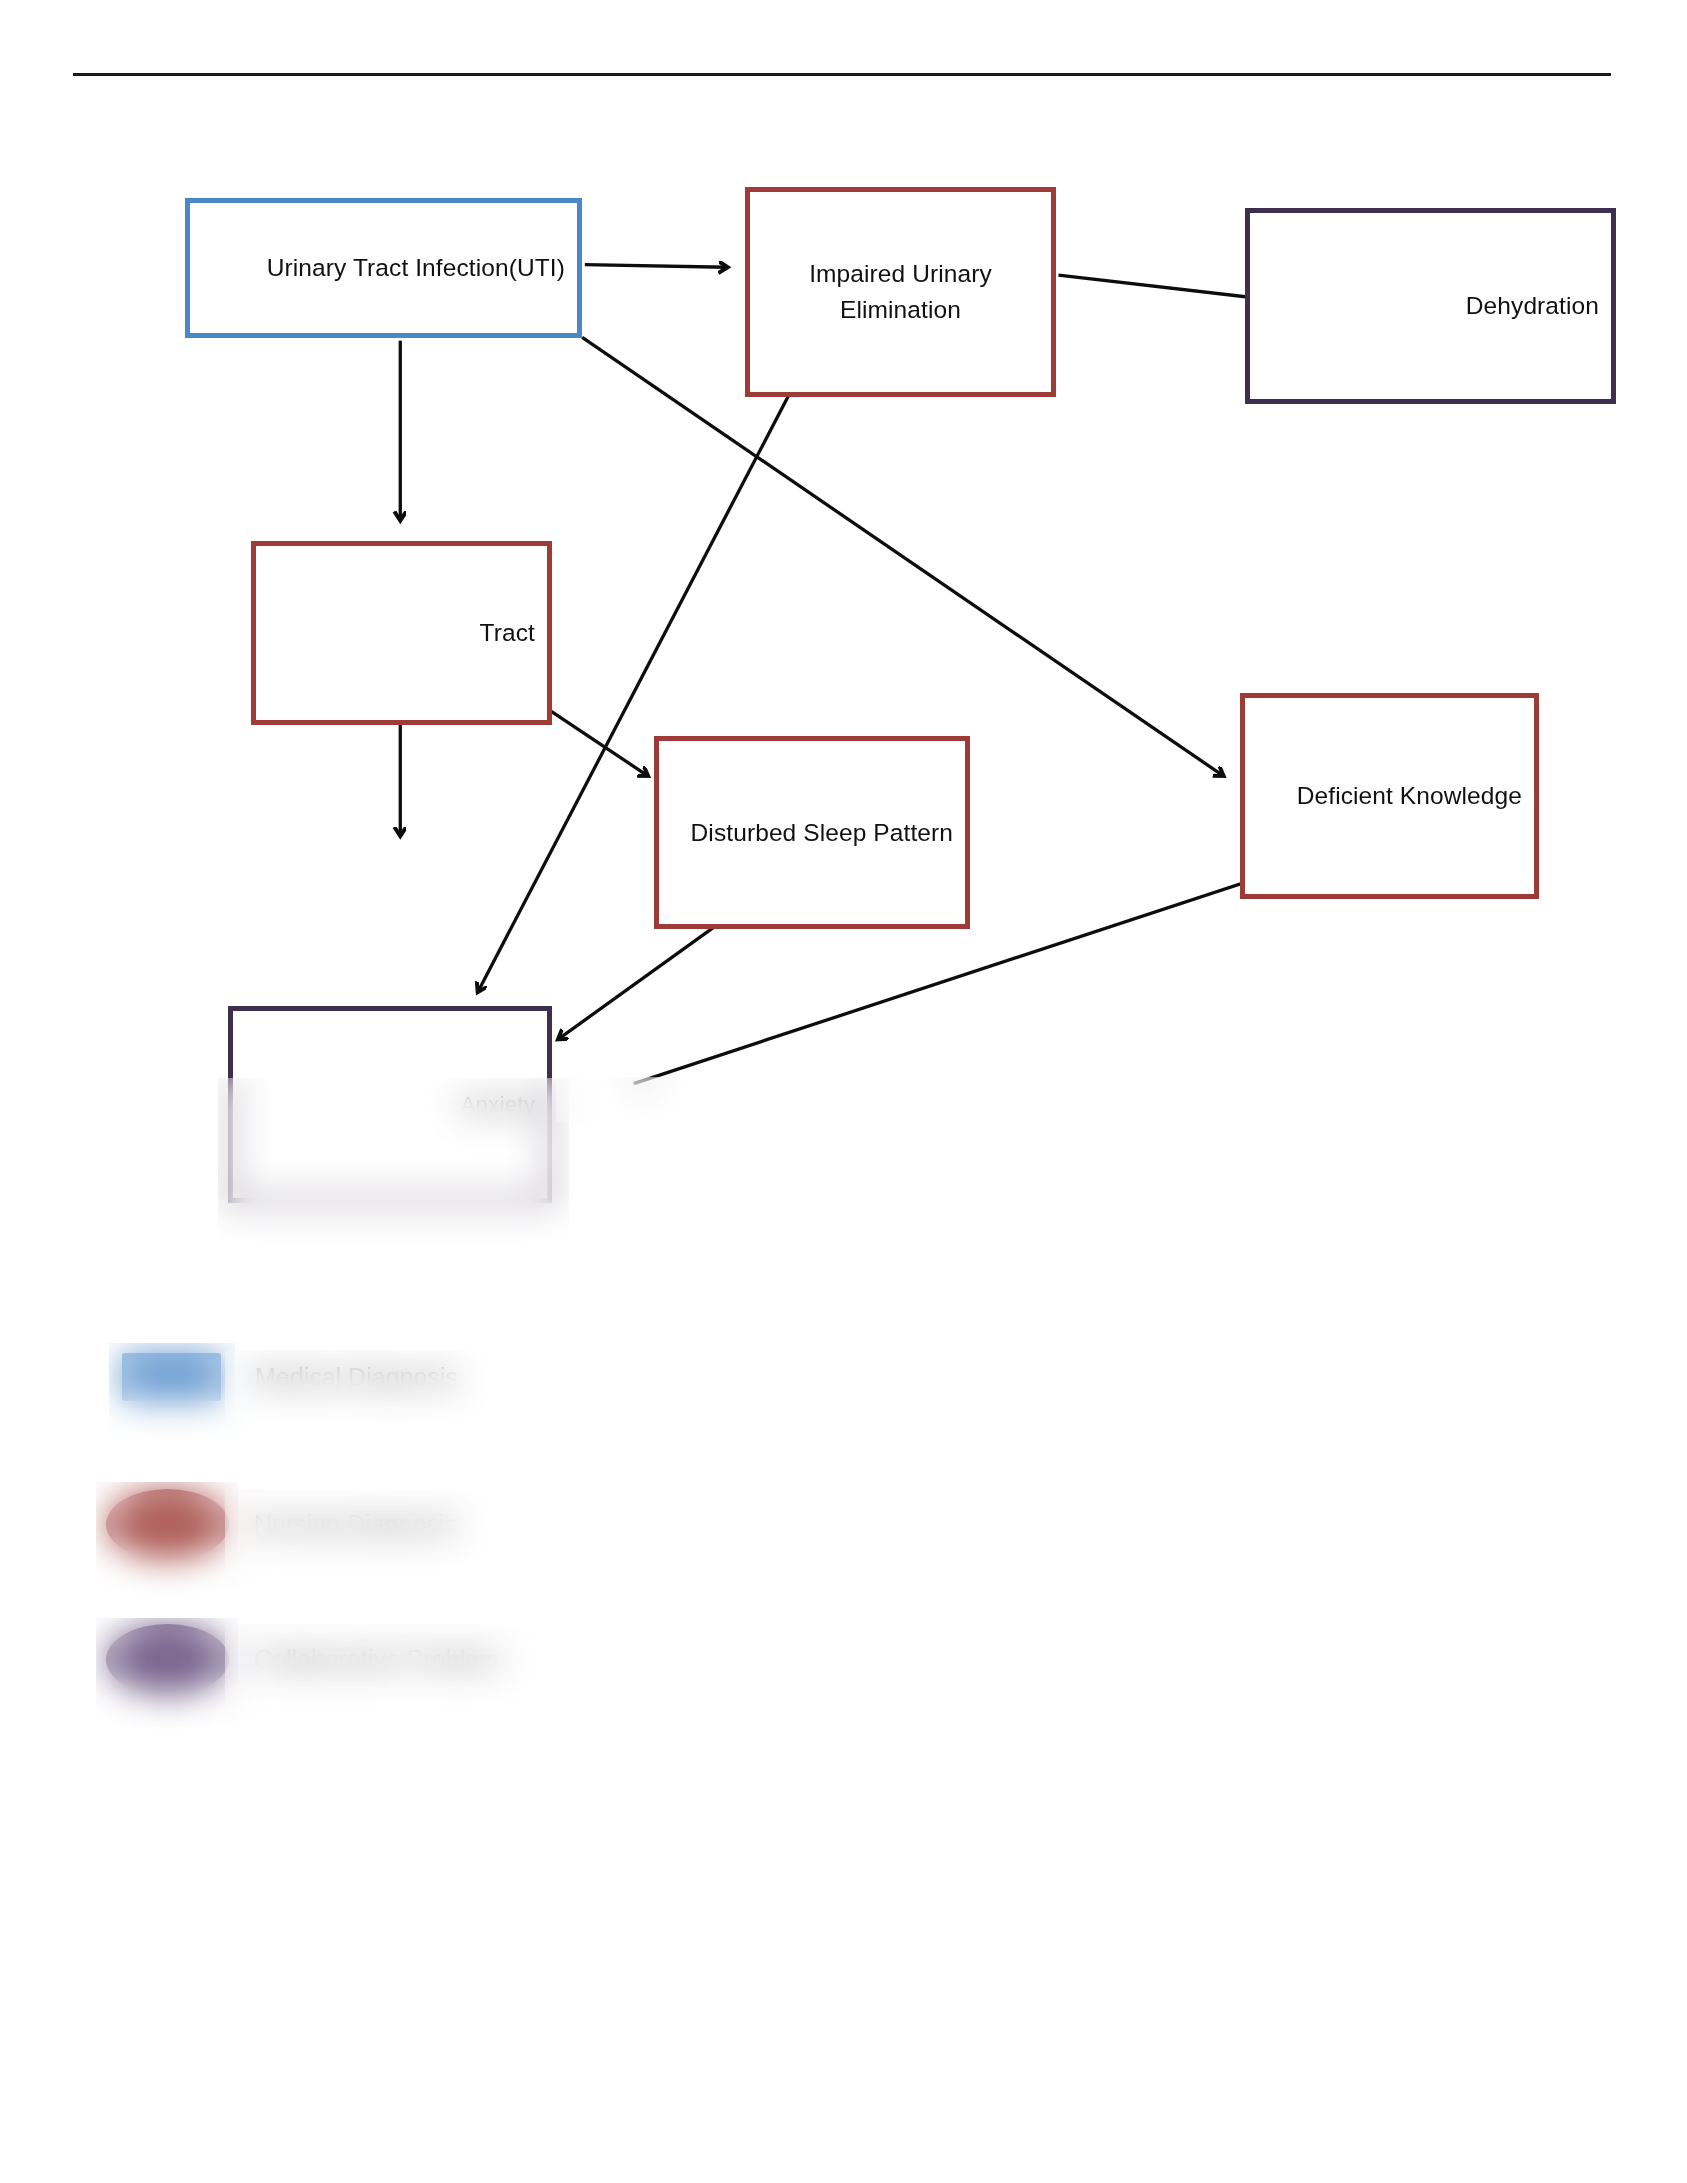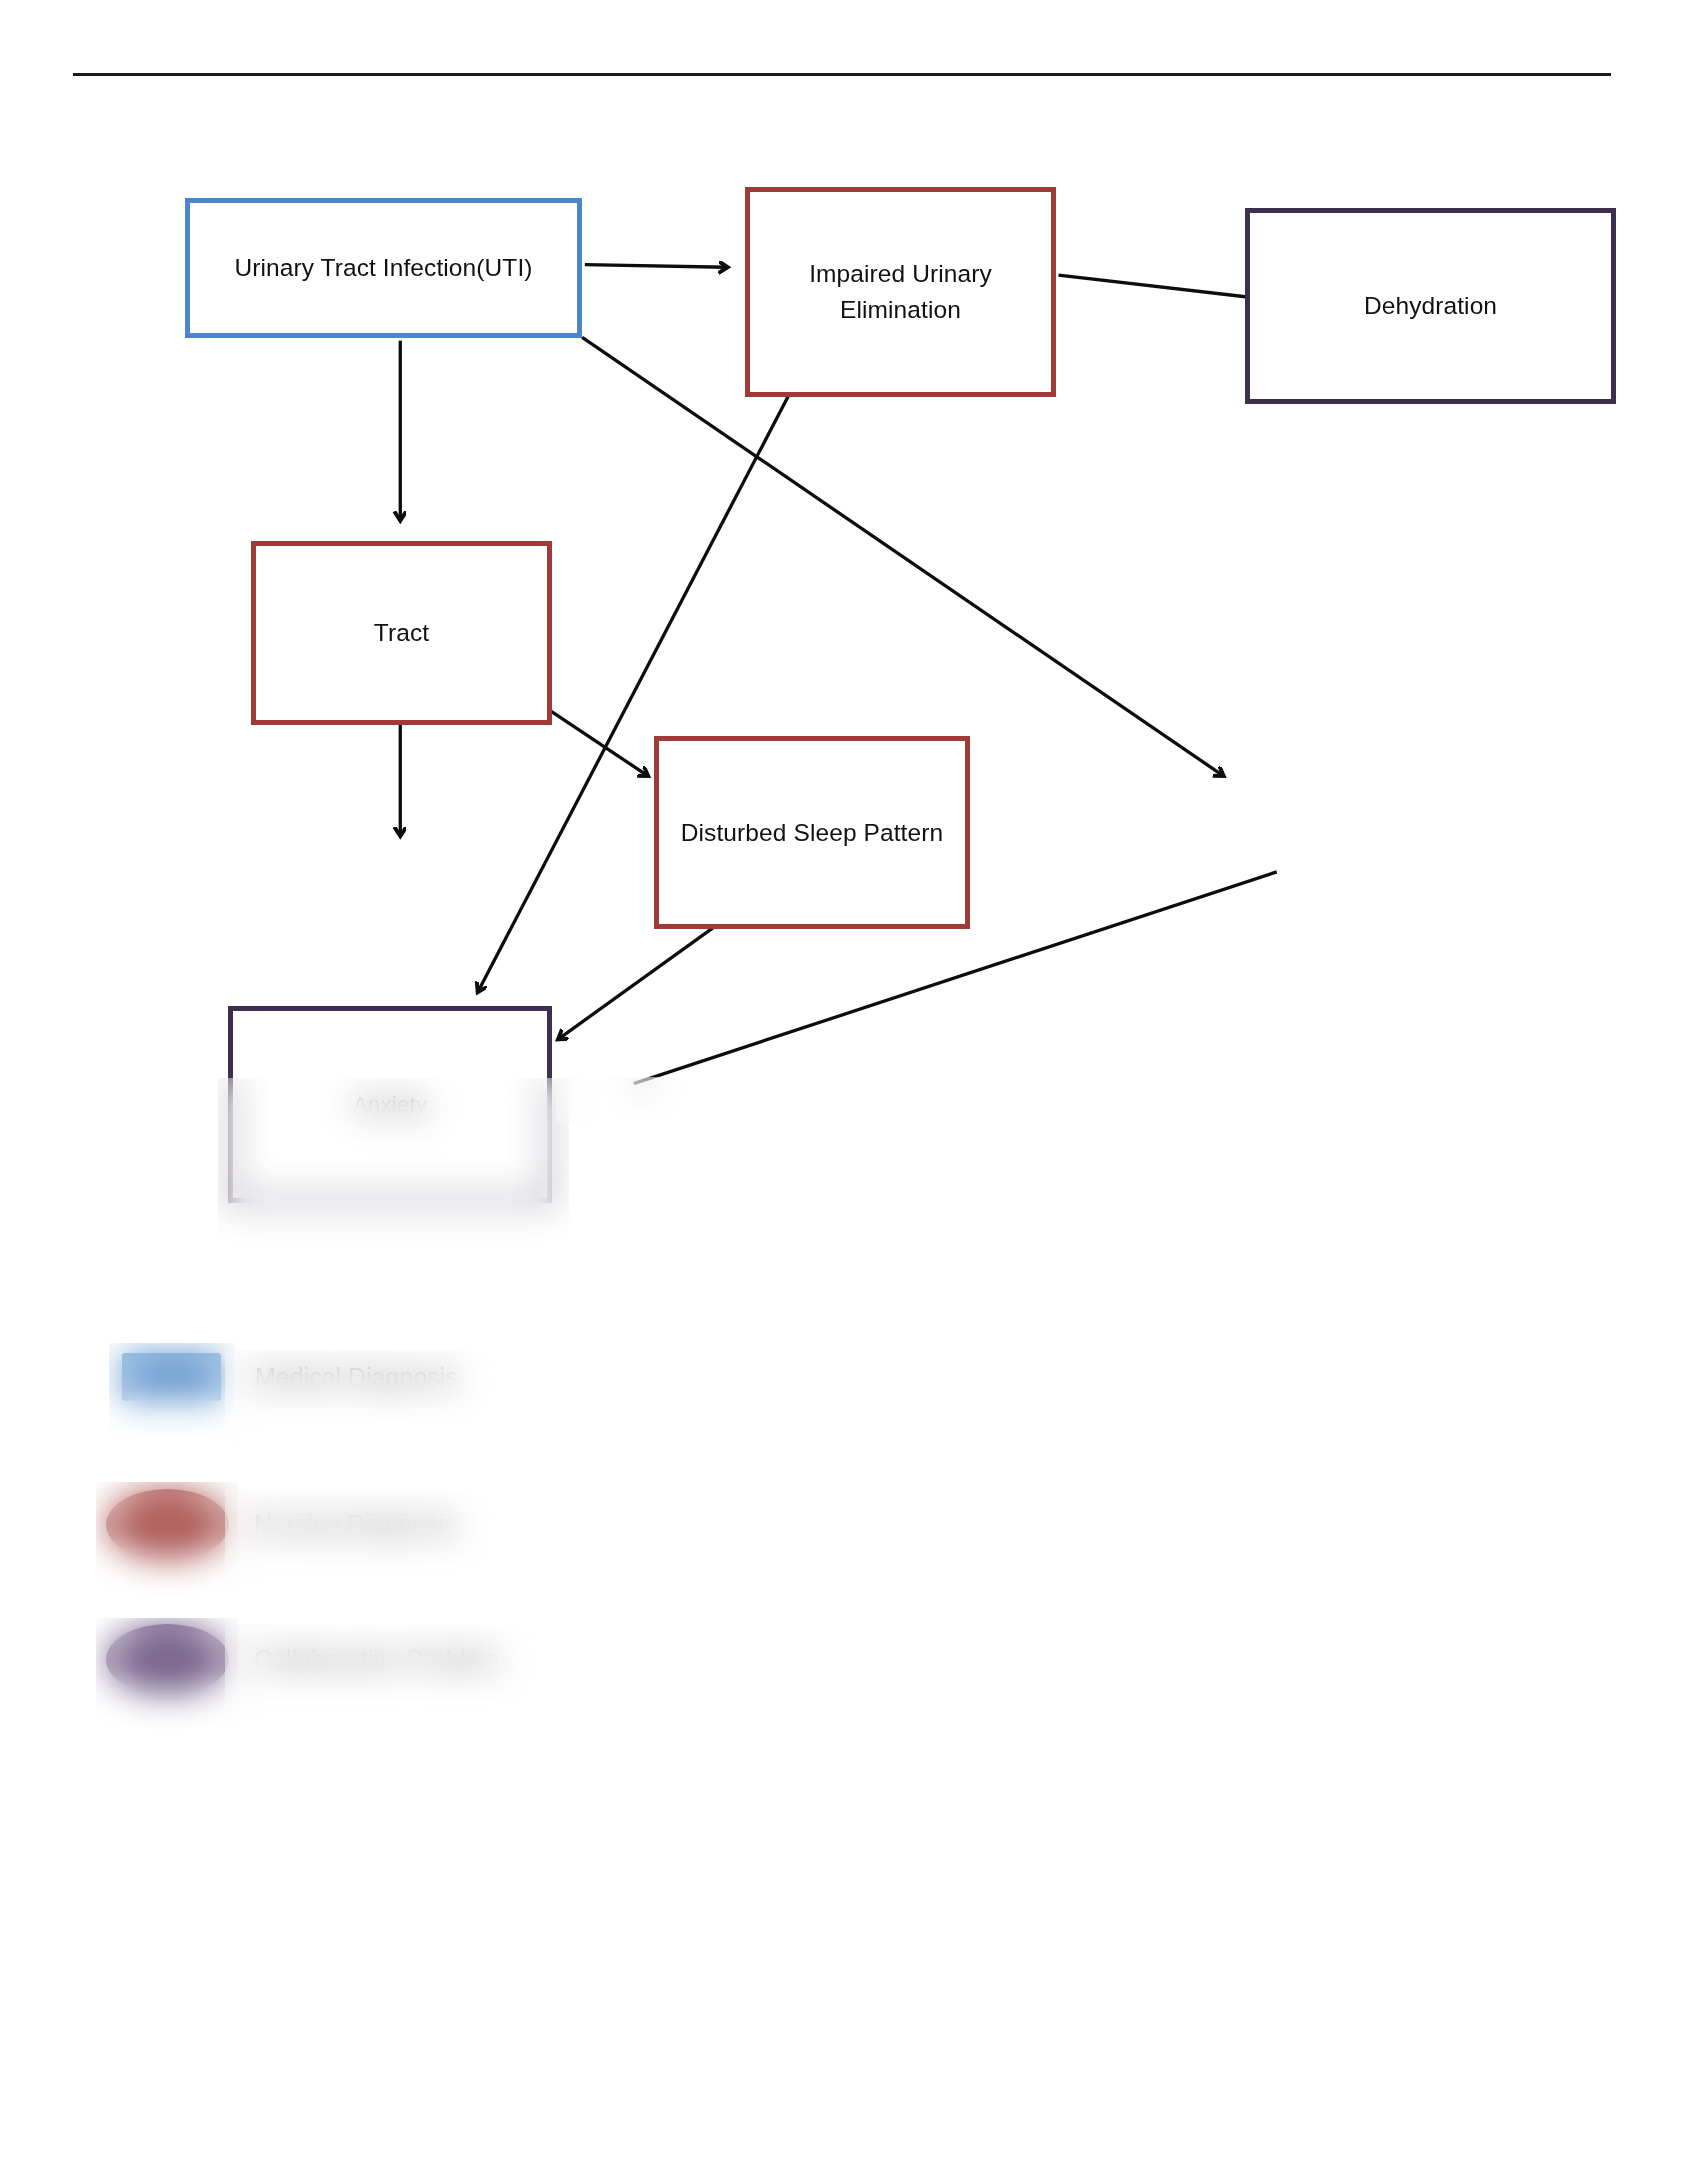--- a/index.html
+++ b/index.html
@@ -14,21 +14,21 @@
   .top-rule{
     position:absolute;left:73px;top:73px;width:1538px;height:2.6px;
     background:#1a1a1a;
   }
 
   
   .node{
     position:absolute;
     background:#ffffff;
     box-sizing:border-box;
-    display:flex;align-items:center;justify-content:center;
+    display:flex;align-items:center;justify-content:flex-end;
     text-align:center;
     color:#111111;
     font-size:24.5px;
     line-height:1.45;
     letter-spacing:0.1px;
     padding:0 12px;
     z-index:4;
   }
   .node.blue  { border:5.3px solid #4a87c8; }
   .node.red   { border:5.3px solid #9e3b36; }
@@ -142,20 +142,23 @@
   </div>
 
   <div class="node red" id="node-pain">
     <span>Tract</span>
   </div>
 
   <div class="node red" id="node-dsp">
     <span>Disturbed Sleep Pattern</span>
   </div>
 
+  <div class="node red" id="node-dk">
+    <span>Deficient Knowledge</span>
+  </div>
 
   <div class="node purple" id="node-anx">
     <span style="font-size:22.5px;">Anxiety</span>
   </div>
 
   <div class="legend">
 
     <div class="legend-row" id="leg-row-1">
       <div class="swatch-rect"></div>
       <div class="legend-label">Medical Diagnosis</div>

